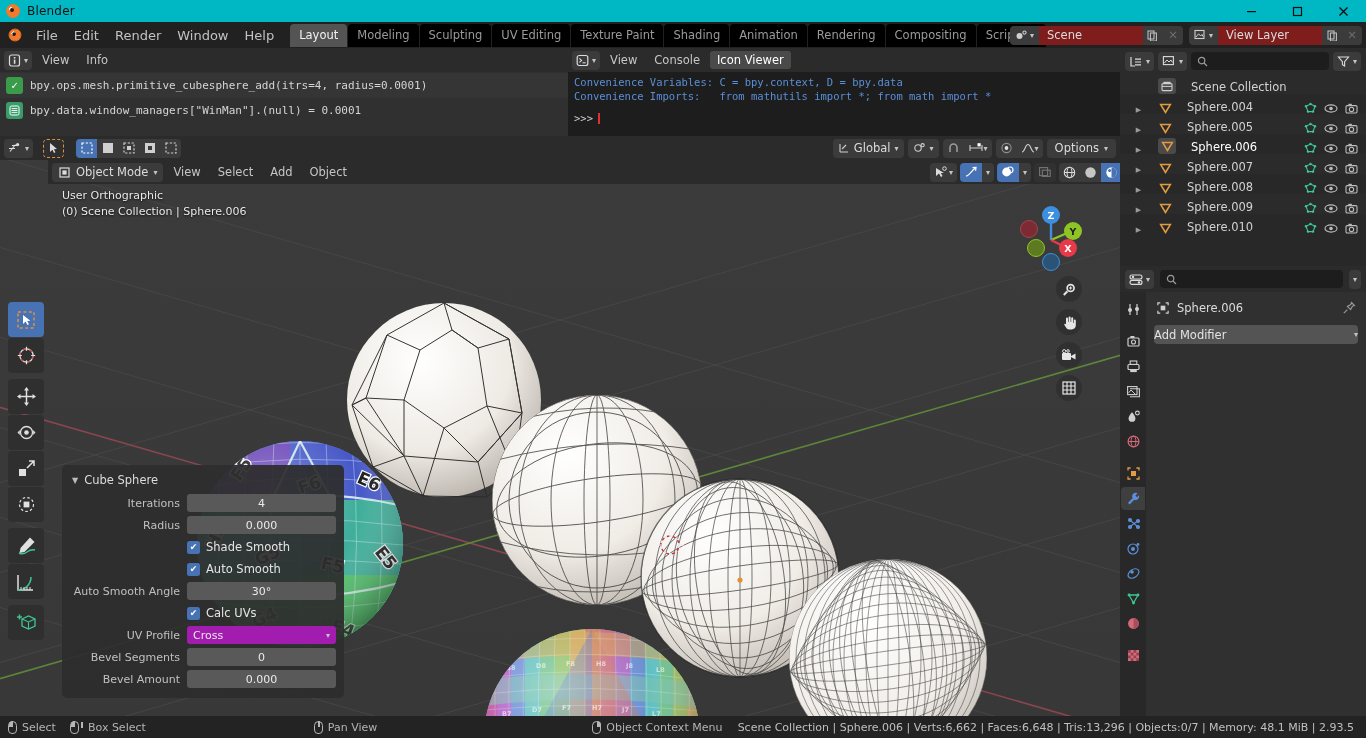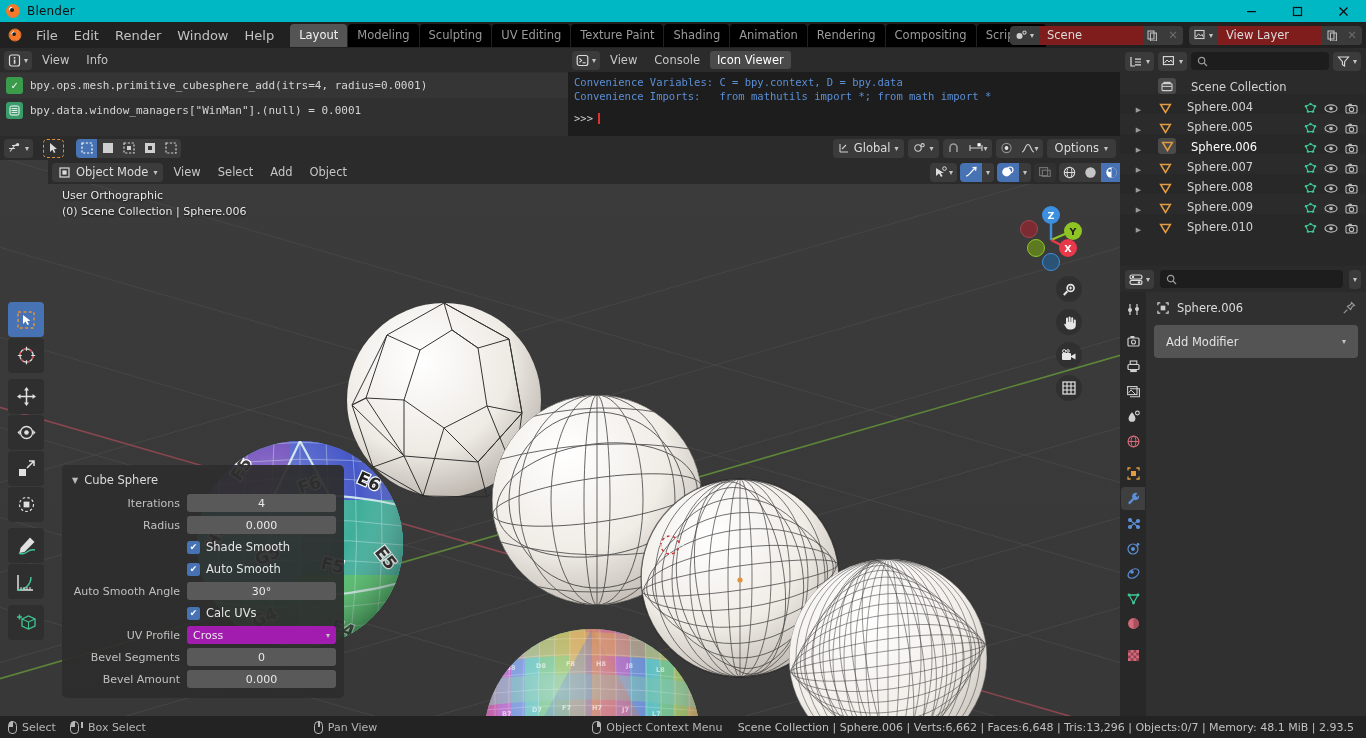--- a/index.html
+++ b/index.html
@@ -128,21 +128,21 @@
   .pr-hdr{height:26px;background:#2b2b2b;display:flex;align-items:center;padding:0 5px;gap:6px;}
   .pr-search{flex:1;height:18px;background:#1d1d1d;border-radius:4px;display:flex;align-items:center;padding:0 6px;gap:5px;}
   .pr-body{display:flex;height:424px;}
   .pr-tabs{width:26px;background:#282828;padding-top:6px;display:flex;flex-direction:column;align-items:center;gap:2px;}
   .pr-tab{width:24px;height:23px;display:flex;align-items:center;justify-content:center;border-radius:4px 0 0 4px;}
   .pr-tab.active{background:#3f3f3f;}
   .pr-tab.sp{margin-top:7px;}
   .pr-main{flex:1;background:#303030;padding:7px 8px;}
   .pr-bread{display:flex;align-items:center;gap:7px;color:#dcdcdc;font-size:11.5px;padding:2px 2px 10px;}
   .pr-pin{margin-left:auto;color:#9a9a9a;}
-  .addmod{height:33px;background:#545454;border-radius:4px;display:flex;align-items:center;justify-content:space-between;padding:0 12px;color:#e2e2e2;font-size:11.5px;}
+  .addmod{height:19px;background:#545454;border-radius:4px;display:flex;align-items:center;justify-content:space-between;padding:0 0;color:#e2e2e2;font-size:11.5px;}
 
   
   .statusbar{position:absolute;left:0;bottom:0;width:1366px;height:22px;background:#232323;display:flex;align-items:center;padding:0 8px;font-size:11px;color:#b4b4b4;}
   .sb-item{display:flex;align-items:center;gap:5px;}
   .sb-right{margin-left:auto;color:#c0c0c0;padding-right:4px;}
   .mouse{display:inline-block;width:9px;height:13px;border:1.3px solid #b6b6b6;border-radius:4.5px 4.5px 4px 4px;position:relative;}
   .mouse.l:before{content:"";position:absolute;left:-0.3px;top:-0.3px;width:4px;height:5.5px;background:#b6b6b6;border-radius:4px 0 0 0;}
   .mouse.r:before{content:"";position:absolute;right:-0.3px;top:-0.3px;width:4px;height:5.5px;background:#b6b6b6;border-radius:0 4px 0 0;}
   .mouse.m:before{content:"";position:absolute;left:2.8px;top:-0.3px;width:2.8px;height:5.5px;background:#b6b6b6;}
   .drag{position:relative;}

